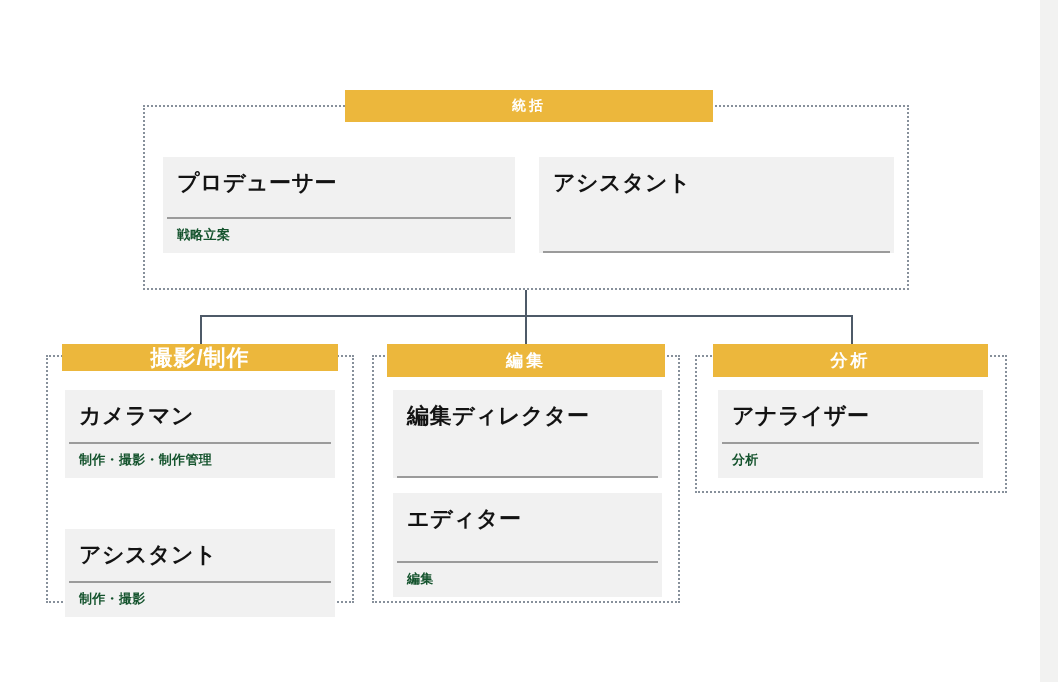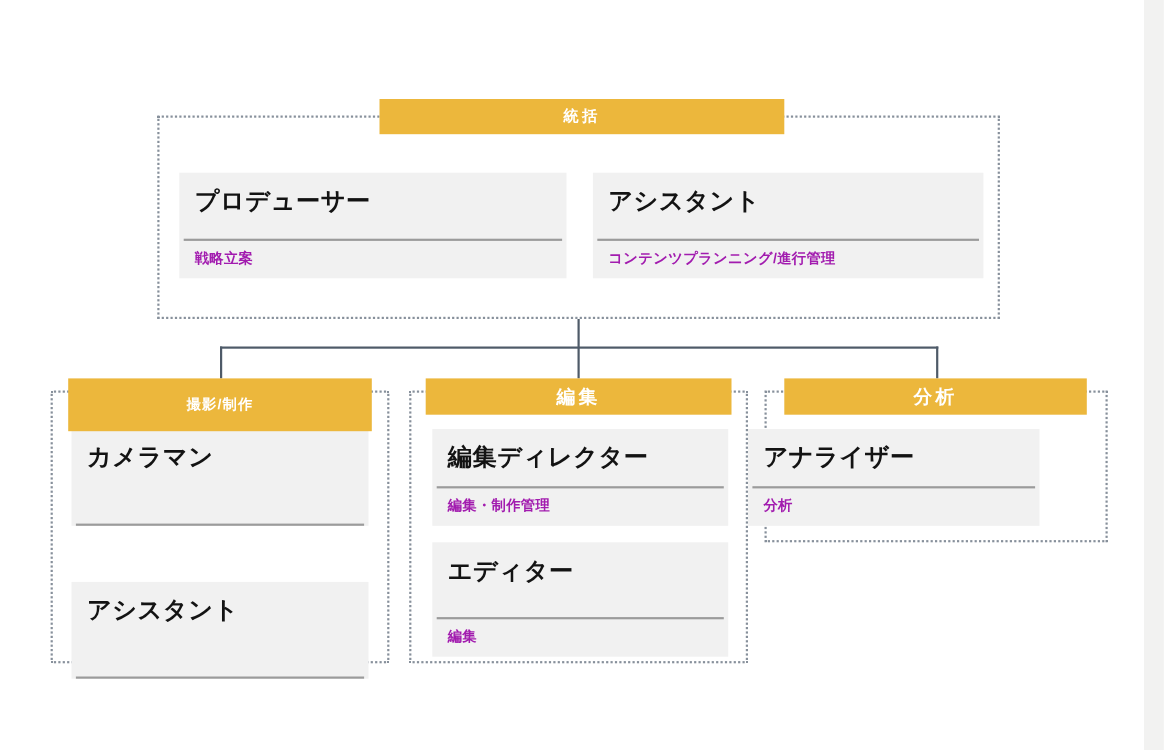--- a/index.html
+++ b/index.html
@@ -20,44 +20,44 @@
   .g2-box     { left:372px; top:355px; width:308px; height:248px; }
   .g3-box     { left:695px; top:355px; width:312px; height:138px; }
 
   
   .banner {
     background:#ecb73c; color:#ffffff; font-weight:700;
     display:flex; align-items:center; justify-content:center;
     z-index:3;
   }
   .root-banner { left:345px; top:90px;  width:368px; height:32px; font-size:14px; letter-spacing:3px; }
-  .g1-header   { left:62px;  top:344px; width:276px; height:48px; font-size:13px; letter-spacing:1px; }
+  .g1-header   { left:62px;  top:344px; width:276px; height:27px; font-size:22px; letter-spacing:1px; }
   .g2-header   { left:387px; top:344px; width:278px; height:33px; font-size:17px; letter-spacing:3px; }
   .g3-header   { left:713px; top:344px; width:275px; height:33px; font-size:17px; letter-spacing:3px; }
 
   
   .card {
     background:#f1f1f1; display:flex; flex-direction:column; z-index:2;
   }
   .card-title {
     flex:1; padding:12px 14px 0; font-size:22px; font-weight:700;
     color:#131313; letter-spacing:0.5px; line-height:1.25; white-space:nowrap;
   }
   .card-divider { border-top:2px solid #9b9b9b; margin:0 4px; height:0; }
   .card-sub {
     padding:7px 14px 9px; font-size:13px; font-weight:700;
-    color:#a21caf; letter-spacing:0.3px; white-space:nowrap;
+    color:#14532d; letter-spacing:0.3px; white-space:nowrap;
   }
   .card-a  { left:163px; top:157px; width:352px; height:96px; }
   .card-b  { left:539px; top:157px; width:355px; height:96px; }
   .g1-c1   { left:65px;  top:390px; width:270px; height:88px; }
   .g1-c2   { left:65px;  top:493px; width:270px; height:88px;margin-top:36px; }
   .g2-c1   { left:393px; top:390px; width:269px; height:88px; }
   .g2-c2   { left:393px; top:493px; width:269px; height:104px; }
-  .g3-c1   { left:680px; top:390px; width:265px; height:88px; }
+  .g3-c1   { left:718px; top:390px; width:265px; height:88px; }
 
   
   .conn { background:#4e5a68; z-index:1; }
   .conn-v-center { left:525px; top:290px; width:2px; height:54px; }
   .conn-h        { left:200px; top:315px; width:653px; height:2px; }
   .conn-v-left   { left:200px; top:315px; width:2px; height:29px; }
   .conn-v-right  { left:851px; top:315px; width:2px; height:29px; }
 </style>
 </head>
 <body>
@@ -74,43 +74,43 @@
 
 <div class="abs card card-a">
   <div class="card-title">プロデューサー</div>
   <div class="card-divider"></div>
   <div class="card-sub">戦略立案</div>
 </div>
 
 <div class="abs card card-b">
   <div class="card-title">アシスタント</div>
   <div class="card-divider"></div>
-  <div class="card-sub">コンテンツプランニング/進行管理</div>
 </div>
 
 <div class="abs dotted-box g1-box"></div>
 <div class="abs banner g1-header">撮影/制作</div>
 
 <div class="abs card g1-c1">
   <div class="card-title">カメラマン</div>
   <div class="card-divider"></div>
+  <div class="card-sub">制作・撮影・制作管理</div>
 </div>
 
 <div class="abs card g1-c2">
   <div class="card-title">アシスタント</div>
   <div class="card-divider"></div>
+  <div class="card-sub">制作・撮影</div>
 </div>
 
 <div class="abs dotted-box g2-box"></div>
 <div class="abs banner g2-header">編集</div>
 
 <div class="abs card g2-c1">
   <div class="card-title">編集ディレクター</div>
   <div class="card-divider"></div>
-  <div class="card-sub">編集・制作管理</div>
 </div>
 
 <div class="abs card g2-c2">
   <div class="card-title">エディター</div>
   <div class="card-divider"></div>
   <div class="card-sub">編集</div>
 </div>
 
 <div class="abs dotted-box g3-box"></div>
 <div class="abs banner g3-header">分析</div>

